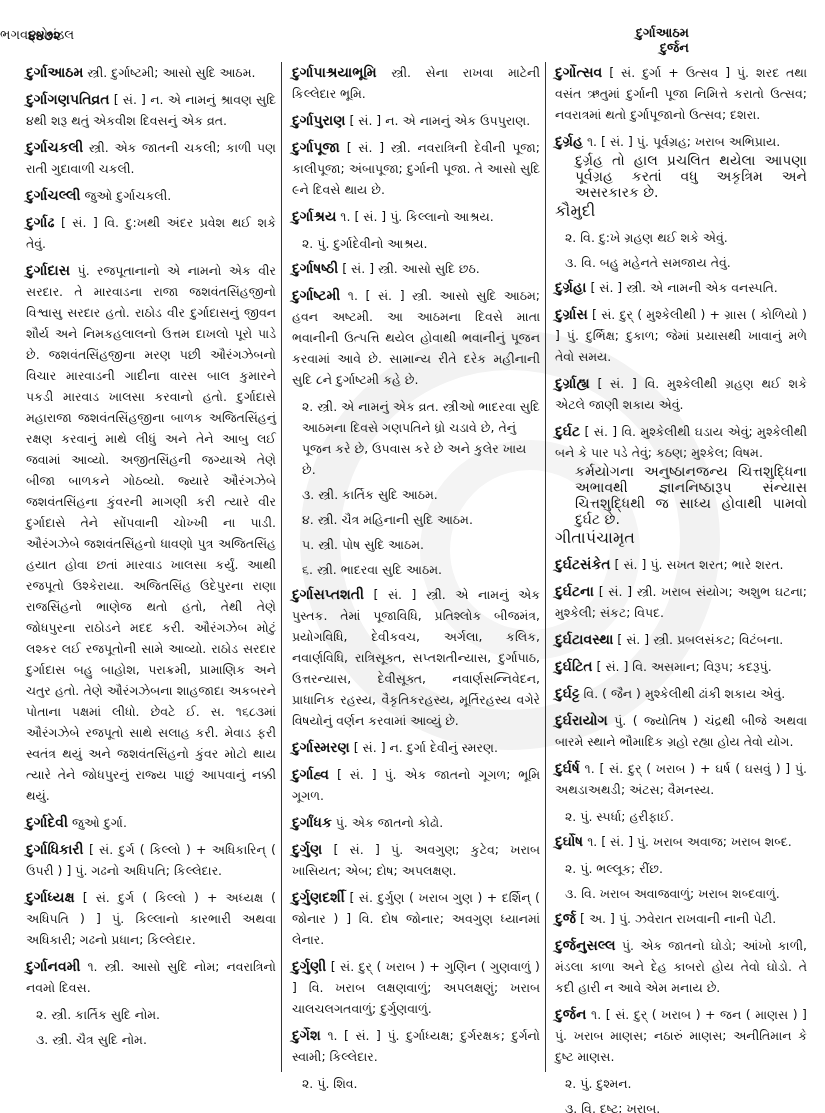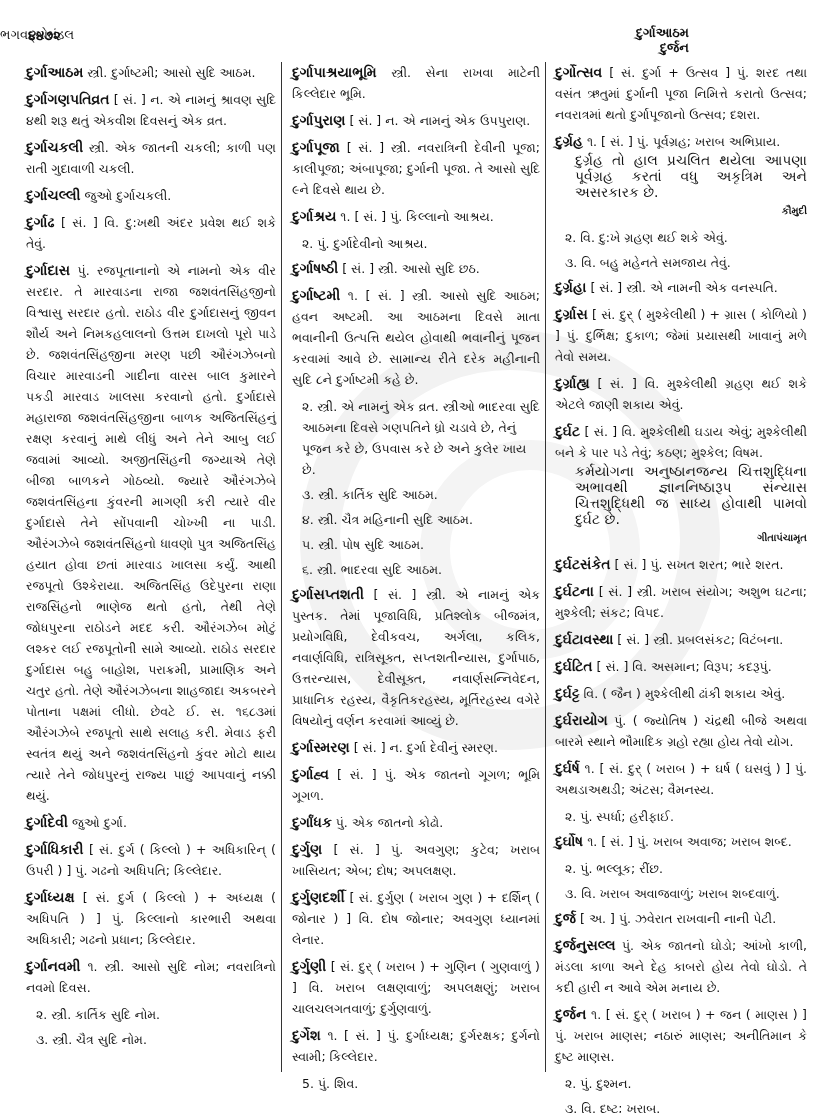--- a/index.html
+++ b/index.html
@@ -28,21 +28,21 @@
   .col2 { left: 292px; width: 248px; }
   .col3 { left: 555px; width: 252px; }
   .rule { position: absolute; top: 0; width: 1px; background: #333; height: 1010px; }
   .rule1 { left: 281px; }
   .rule2 { left: 545px; }
   .entry { margin-bottom: 6px; text-align: justify; }
   .hw { font-weight: bold; font-size: 14px; }
   .body { }
   .sense { padding-left: 10px; margin-bottom: 4px; }
   .quote { font-size: 14px; line-height: 16px; padding-left: 20px; text-align: justify; }
-  .cite { font-size: 10px; font-weight: bold; text-align: right; }
+  .cite { font-size: 16px; font-weight: normal; text-align: left; }
 </style>
 </head>
 <body>
 
 <div class="watermark"></div>
 <div class="watermark2"></div>
 
 <div class="page-header">
   <span class="page-number">૪૪૭૨</span>
   <div class="page-title">ભગવદ્ગોમંડલ</div>
@@ -83,21 +83,21 @@
       <div class="sense">૫. સ્ત્રી. પોષ સુદિ આઠમ.</div>
       <div class="sense">૬. સ્ત્રી. ભાદરવા સુદિ આઠમ.</div>
       <div class="entry"><span class="hw">દુર્ગાસપ્તશતી</span> <span class="body">[ સં. ] સ્ત્રી. એ નામનું એક પુસ્તક. તેમાં પૂજાવિધિ, પ્રતિશ્લોક બીજમંત્ર, પ્રયોગવિધિ, દેવીકવચ, અર્ગલા, કલિક, નવાર્ણવિધિ, રાત્રિસૂક્ત, સપ્તશતીન્યાસ, દુર્ગાપાઠ, ઉત્તરન્યાસ, દેવીસૂક્ત, નવાર્ણસન્નિવેદન, પ્રાધાનિક રહસ્ય, વૈકૃતિકરહસ્ય, મૂર્તિરહસ્ય વગેરે વિષયોનું વર્ણન કરવામાં આવ્યું છે.</span></div>
       <div class="entry"><span class="hw">દુર્ગાસ્મરણ</span> <span class="body">[ સં. ] ન. દુર્ગા દેવીનું સ્મરણ.</span></div>
       <div class="entry"><span class="hw">દુર્ગાહ્વ</span> <span class="body">[ સં. ] પું. એક જાતનો ગૂગળ; ભૂમિ ગૂગળ.</span></div>
       <div class="entry"><span class="hw">દુર્ગાંધક</span> <span class="body">પું. એક જાતનો કોઢો.</span></div>
       <div class="entry"><span class="hw">દુર્ગુણ</span> <span class="body">[ સં. ] પું. અવગુણ; કુટેવ; ખરાબ ખાસિયત; એબ; દોષ; અપલક્ષણ.</span></div>
       <div class="entry"><span class="hw">દુર્ગુણદર્શી</span> <span class="body">[ સં. દુર્ગુણ ( ખરાબ ગુણ ) + દર્શિન્ ( જોનાર ) ] વિ. દોષ જોનાર; અવગુણ ધ્યાનમાં લેનાર.</span></div>
       <div class="entry"><span class="hw">દુર્ગુણી</span> <span class="body">[ સં. દુર્ ( ખરાબ ) + ગુણિન ( ગુણવાળું ) ] વિ. ખરાબ લક્ષણવાળું; અપલક્ષણું; ખરાબ ચાલચલગતવાળું; દુર્ગુણવાળું.</span></div>
       <div class="entry"><span class="hw">દુર્ગેશ</span> <span class="body">૧. [ સં. ] પું. દુર્ગાધ્યક્ષ; દુર્ગરક્ષક; દુર્ગનો સ્વામી; કિલ્લેદાર.</span></div>
-      <div class="sense">5. પું. શિવ.</div>
+      <div class="sense">૨. પું. શિવ.</div>
     </div>
   <div class="col col3">
       <div class="entry"><span class="hw">દુર્ગોત્સવ</span> <span class="body">[ સં. દુર્ગા + ઉત્સવ ] પું. શરદ તથા વસંત ઋતુમાં દુર્ગાની પૂજા નિમિત્તે કરાતો ઉત્સવ; નવરાત્રમાં થતો દુર્ગાપૂજાનો ઉત્સવ; દશરા.</span></div>
       <div class="entry"><span class="hw">દુર્ગ્રહ</span> <span class="body">૧. [ સં. ] પું. પૂર્વગ્રહ; ખરાબ અભિપ્રાય.</span><div class="quote">દુર્ગ્રહ તો હાલ પ્રચલિત થયેલા આપણા પૂર્વગ્રહ કરતાં વધુ અકૃત્રિમ અને અસરકારક છે.</div><div class="cite">કૌમુદી</div></div>
       <div class="sense">૨. વિ. દુ:ખે ગ્રહણ થઈ શકે એવું.</div>
       <div class="sense">૩. વિ. બહુ મહેનતે સમજાય તેવું.</div>
       <div class="entry"><span class="hw">દુર્ગ્રહા</span> <span class="body">[ સં. ] સ્ત્રી. એ નામની એક વનસ્પતિ.</span></div>
       <div class="entry"><span class="hw">દુર્ગ્રાસ</span> <span class="body">[ સં. દુર્ ( મુશ્કેલીથી ) + ગ્રાસ ( કોળિયો ) ] પું. દુર્ભિક્ષ; દુકાળ; જેમાં પ્રયાસથી ખાવાનું મળે તેવો સમય.</span></div>
       <div class="entry"><span class="hw">દુર્ગ્રાહ્ય</span> <span class="body">[ સં. ] વિ. મુશ્કેલીથી ગ્રહણ થઈ શકે એટલે જાણી શકાય એવું.</span></div>
       <div class="entry"><span class="hw">દુર્ઘટ</span> <span class="body">[ સં. ] વિ. મુશ્કેલીથી ઘડાય એવું; મુશ્કેલીથી બને કે પાર પડે તેવું; કઠણ; મુશ્કેલ; વિષમ.</span><div class="quote">કર્મયોગના અનુષ્ઠાનજન્ય ચિત્તશુદ્ધિના અભાવથી જ્ઞાનનિષ્ઠારૂપ સંન્યાસ ચિત્તશુદ્ધિથી જ સાધ્ય હોવાથી પામવો દુર્ઘટ છે.</div><div class="cite">ગીતાપંચામૃત</div></div>

